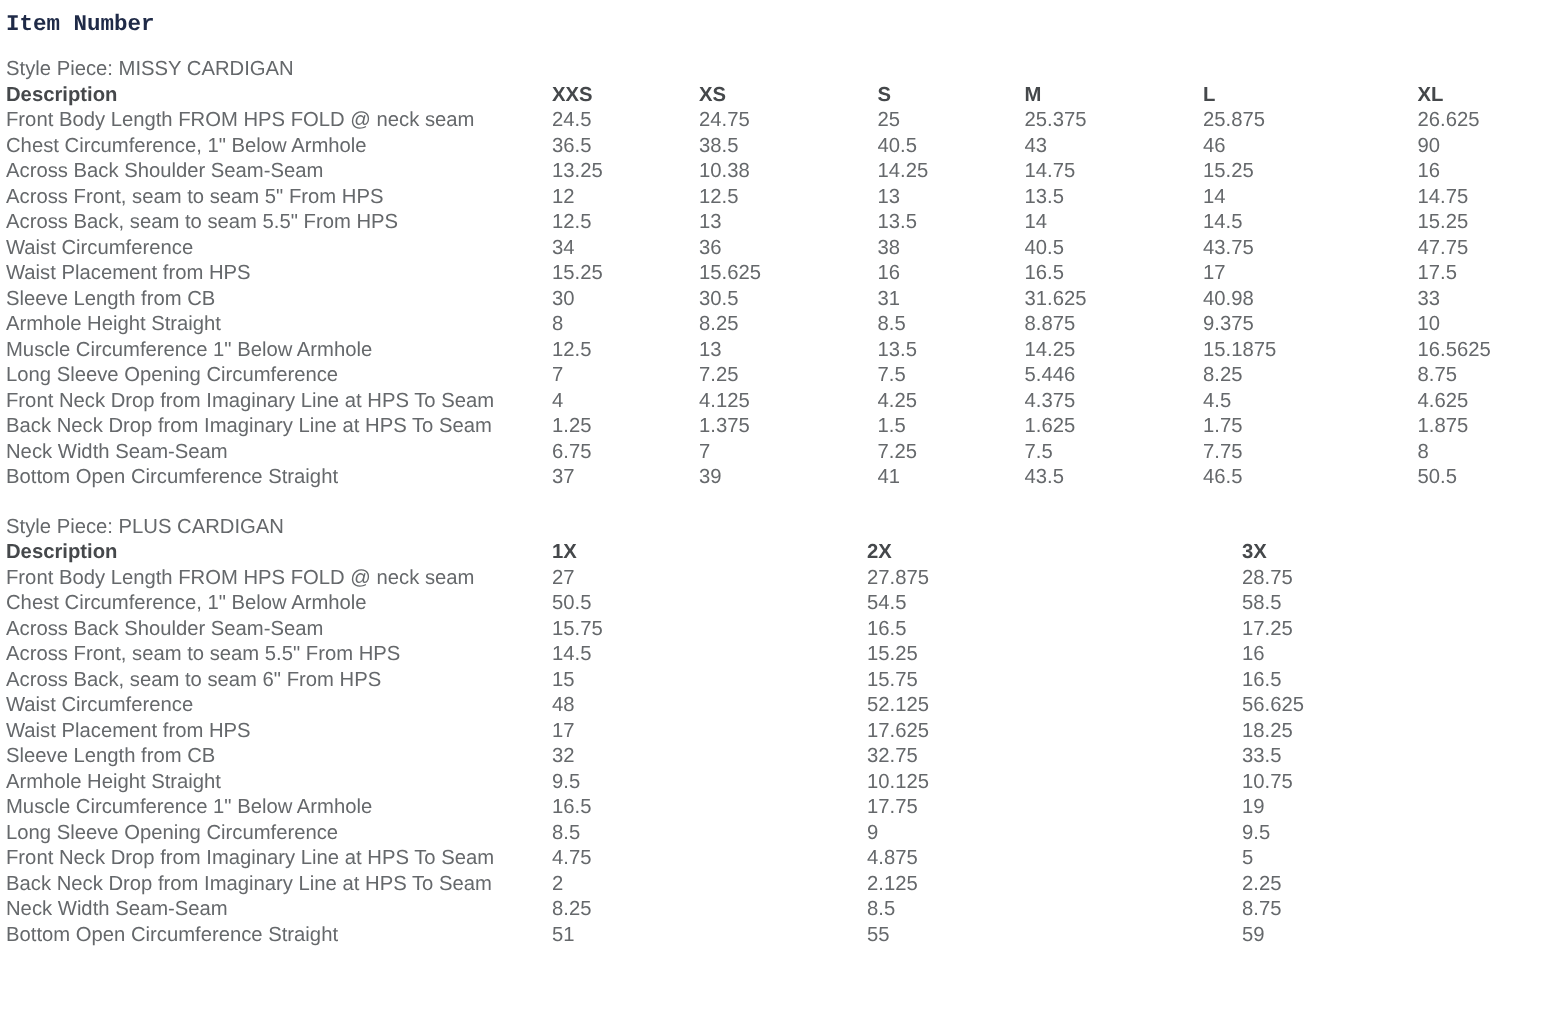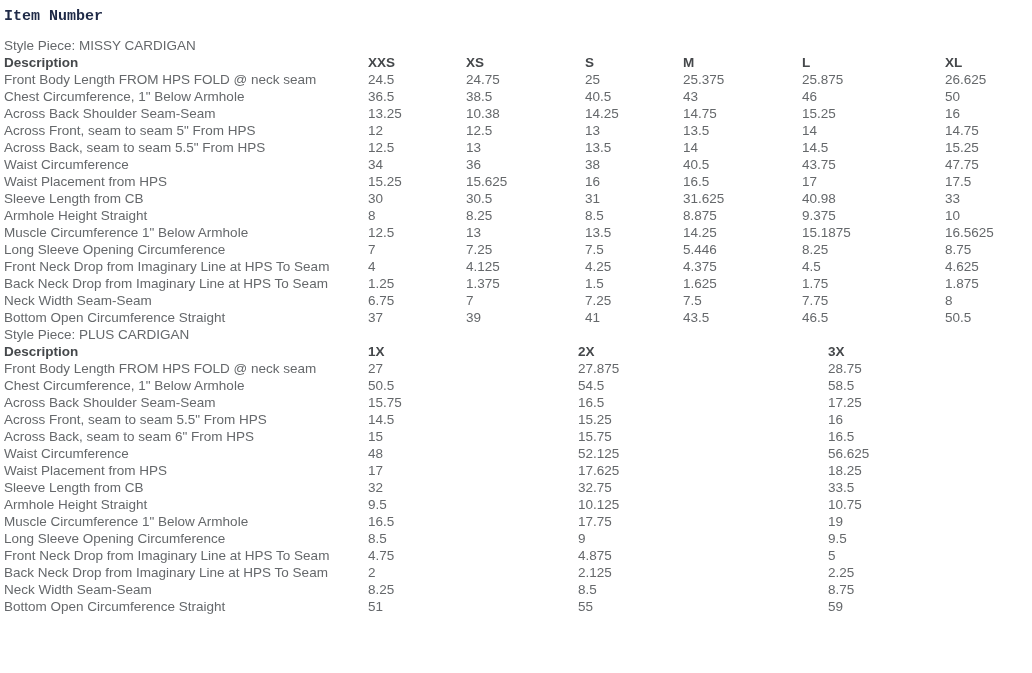--- a/index.html
+++ b/index.html
@@ -19,21 +19,21 @@
   }
   .page-title{
     color:var(--title-color);
     font-weight:bold;
     font-size:15px;
     line-height:18px;
     margin:0;
     font-family:Liberation Mono, monospace;
   }
   .style-piece{line-height:17px;margin-top:11px;}
-  .style-piece.attached{margin-top:0;}
+  .style-piece.attached{margin-top:16px;}
   table.spec-table{
     border-collapse:collapse;
     table-layout:fixed;
     width:1028px;
   }
   table.spec-table th,table.spec-table td{
     padding:0;
     line-height:17px;
     font-size:13.5px;
     text-align:left;
@@ -84,21 +84,21 @@
         <td>26.625</td>
         <td></td>
       </tr>
       <tr>
         <td>Chest Circumference, 1" Below Armhole</td>
         <td>36.5</td>
         <td>38.5</td>
         <td>40.5</td>
         <td>43</td>
         <td>46</td>
-        <td>50</td>
+        <td>90</td>
         <td></td>
       </tr>
       <tr>
         <td>Across Back Shoulder Seam-Seam</td>
         <td>13.25</td>
         <td>10.38</td>
         <td>14.25</td>
         <td>14.75</td>
         <td>15.25</td>
         <td>16</td>

